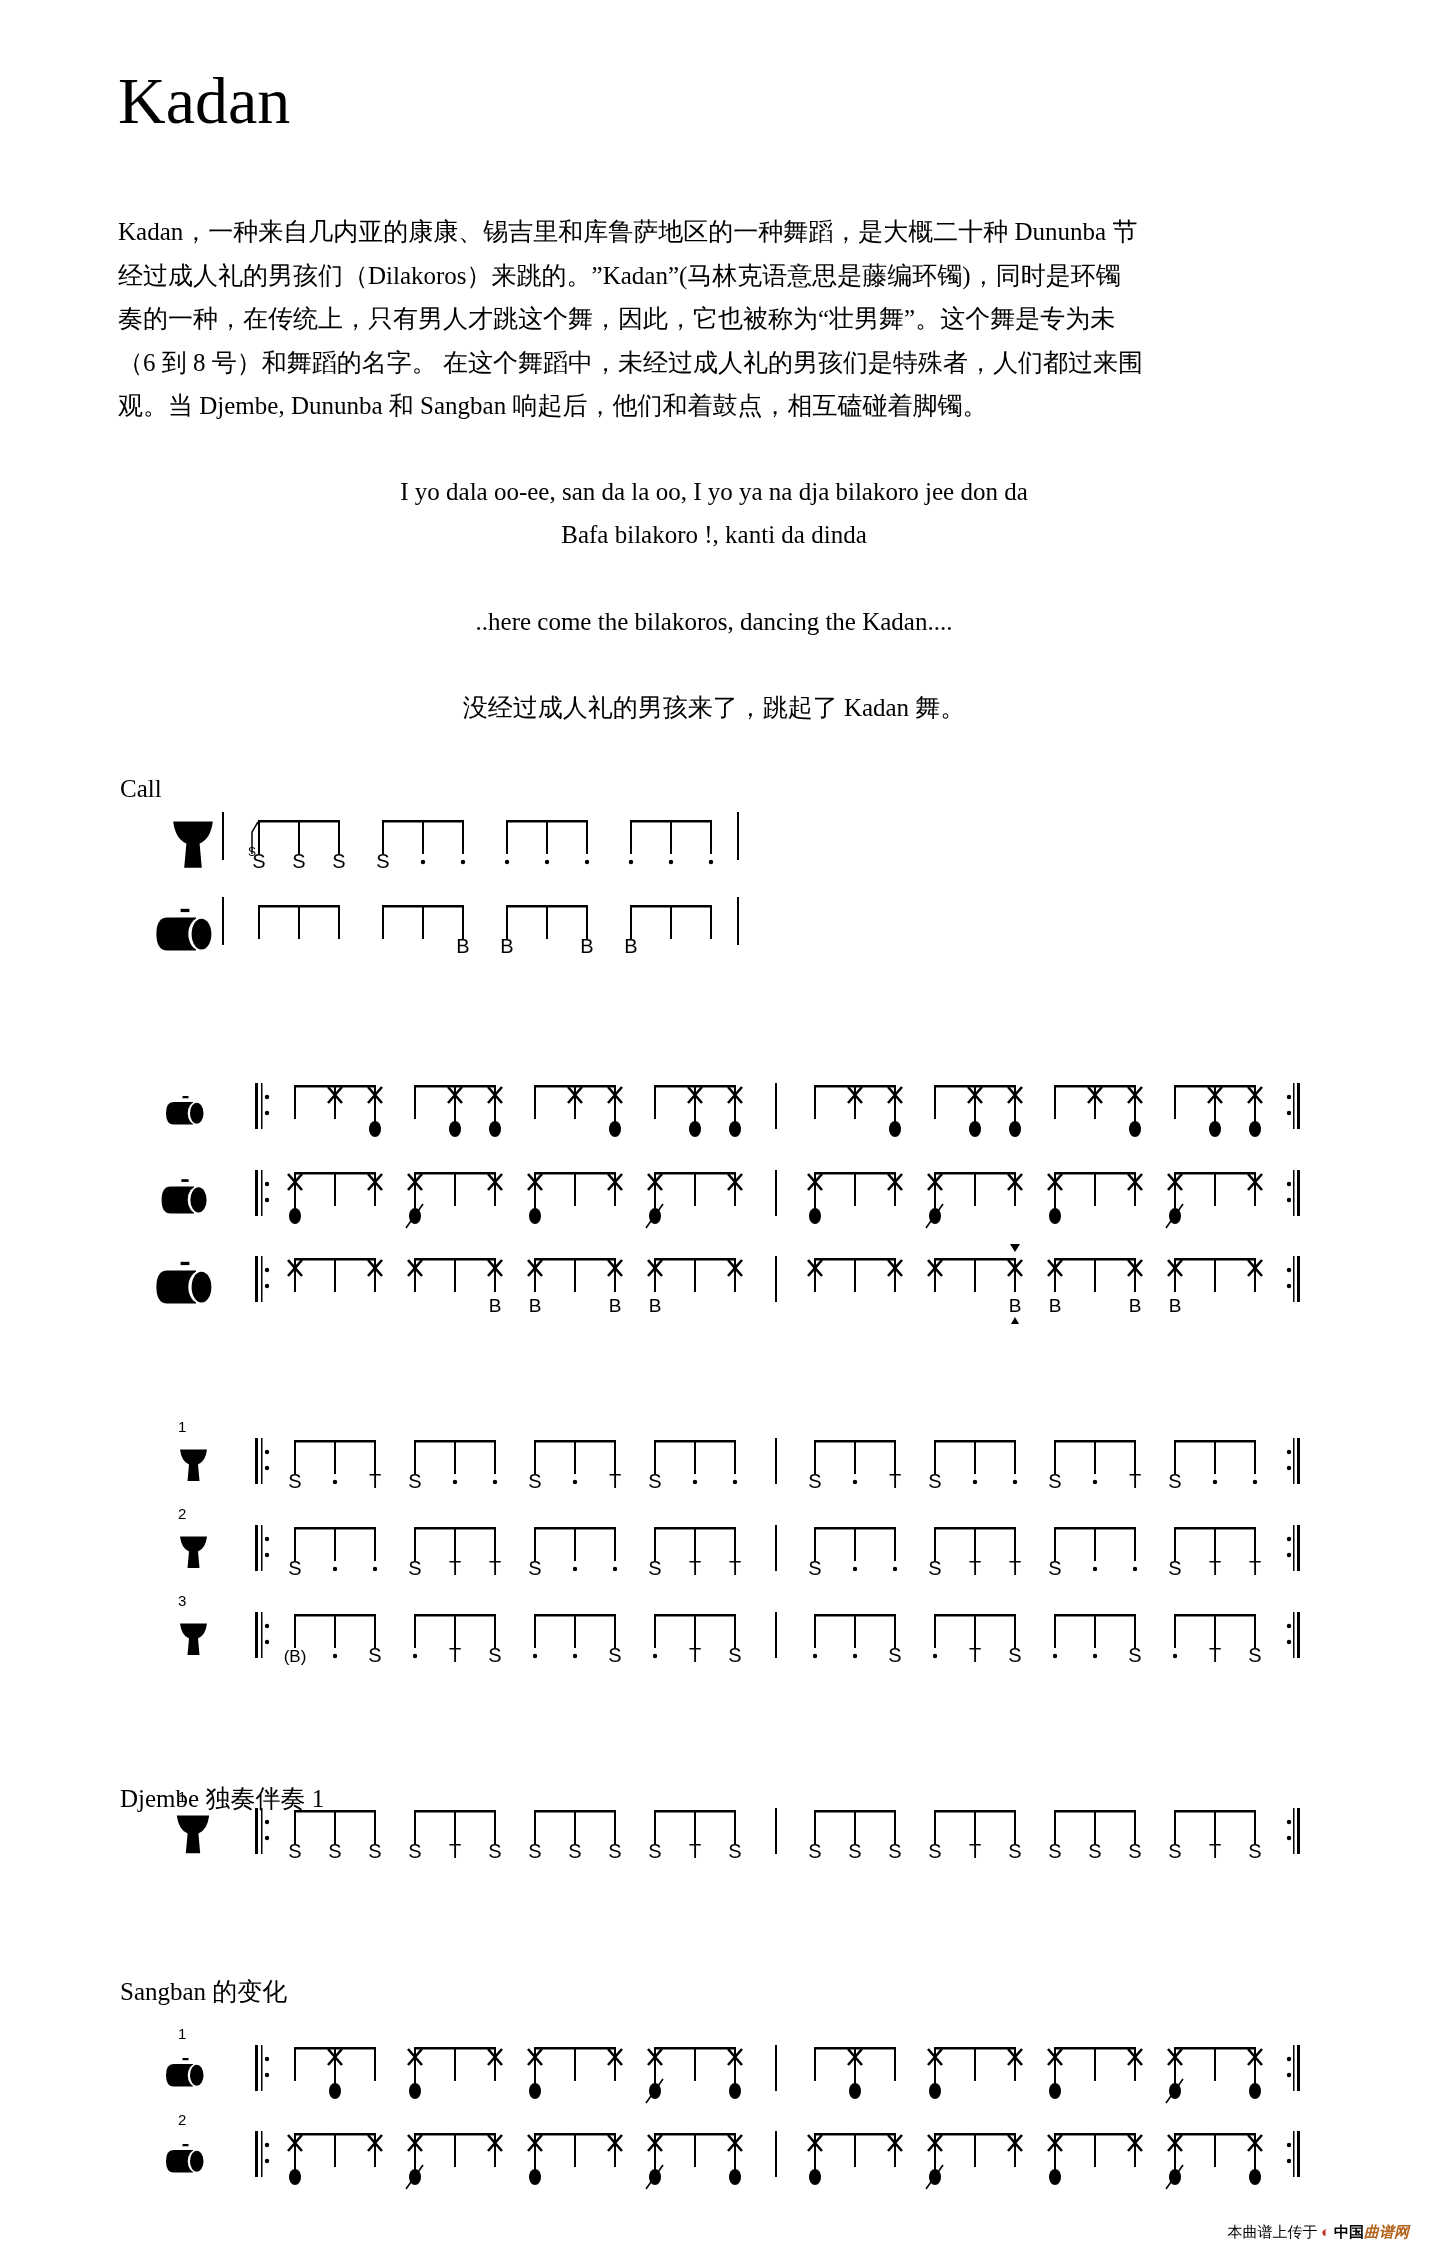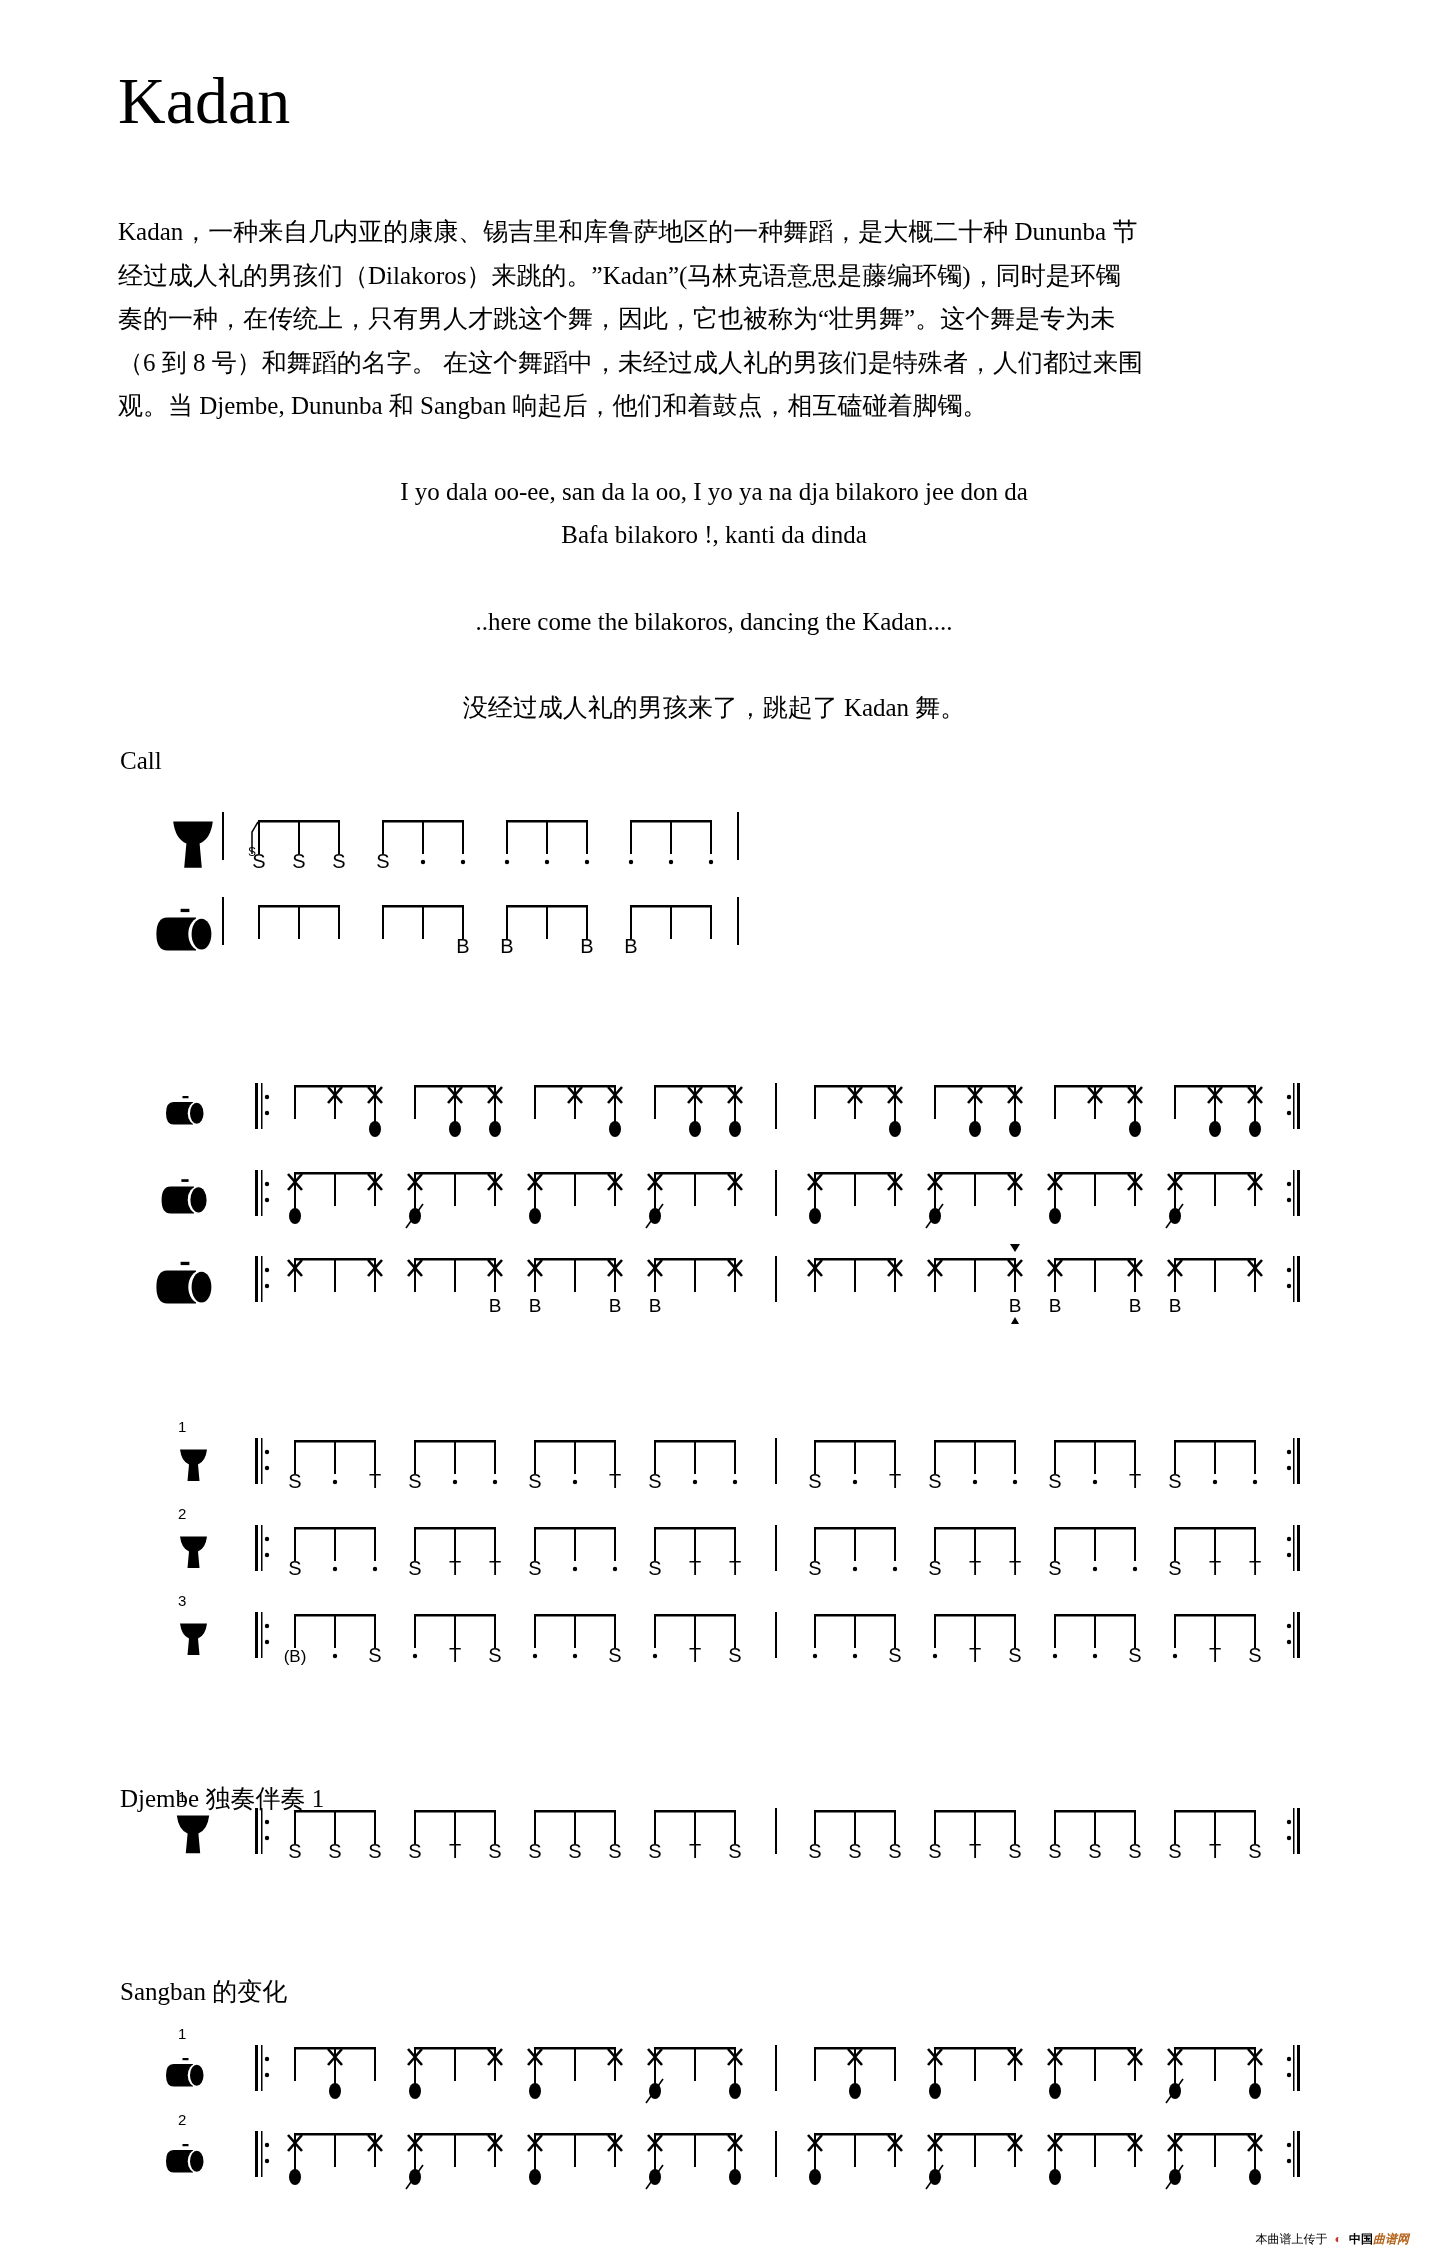--- a/index.html
+++ b/index.html
@@ -7,21 +7,21 @@
   .abs{position:absolute;}
   .title{left:118px;top:40px;font-size:66px;line-height:80px;margin-top:21px;}
   .intro{left:118px;top:210px;width:1230px;font-size:25px;line-height:43.5px;}
   .intro p{margin:0;white-space:nowrap;}
   .center{left:0;width:1500px;text-align:center;font-size:25px;line-height:43px;}
   .section-label{left:120px;font-size:25px;}
   .score-row{position:absolute;left:0;width:1429px;height:90px;}
   .icon{position:absolute;}
   .numlabel{position:absolute;font-family:"Liberation Sans",sans-serif;font-size:15px;}
   svg.staff{position:absolute;left:0;top:0;overflow:visible;}
-  .watermark{right:20px;bottom:15px;font-family:Liberation Mono, monospace;font-size:12px;}
+  .watermark{right:20px;bottom:21px;font-family:Liberation Serif, serif;font-size:15px;}
   .wm-brand{color:#c0392b;font-weight:bold;}
   .wm-brand2{color:#b5651d;font-weight:bold;font-style:italic;}
 </style>
 </head>
 <body>
 
 <div class="abs title">Kadan</div>
 
 <div class="abs intro">
   <p>Kadan，一种来自几内亚的康康、锡吉里和库鲁萨地区的一种舞蹈，是大概二十种 Dununba 节</p>
@@ -29,21 +29,21 @@
   <p>奏的一种，在传统上，只有男人才跳这个舞，因此，它也被称为“壮男舞”。这个舞是专为未</p>
   <p>（6 到 8 号）和舞蹈的名字。 在这个舞蹈中，未经过成人礼的男孩们是特殊者，人们都过来围</p>
   <p>观。当 Djembe, Dununba 和 Sangban 响起后，他们和着鼓点，相互磕碰着脚镯。</p>
 </div>
 
 <div class="abs center" style="top:470px;left:-36px;">I yo dala oo-ee, san da la oo, I yo ya na dja bilakoro jee don da</div>
 <div class="abs center" style="top:513px;left:-36px;">Bafa bilakoro !, kanti da dinda</div>
 <div class="abs center" style="top:600px;left:-36px;">..here come the bilakoros, dancing the Kadan....</div>
 <div class="abs center" style="top:686px;left:-36px;">没经过成人礼的男孩来了，跳起了 Kadan 舞。</div>
 
-<div class="abs section-label" style="top:747px;font-family:Liberation Serif, serif;">Call</div>
+<div class="abs section-label" style="top:775px;font-family:Liberation Serif, serif;">Call</div>
 <div class="abs section-label" style="top:1762px;margin-top:20px;">Djembe  独奏伴奏  1</div>
 <div class="abs section-label" style="top:1975px;">Sangban  的变化</div>
 
 <div id="score">
     <div class="score-row" style="top: 780px;">
       <div class="icon" style="left: 160px; top: 35px;"><svg width="66" height="55.00000000000001" viewBox="0 0 60 50">
           <path d="M12 6 H48 Q46 22 36 26 L38 48 H22 L24 26 Q14 22 12 6 Z" fill="#000"></path>
         </svg></div>
       <svg class="staff" width="1429" height="110">
         <rect x="222" y="32" width="2" height="48" fill="#000"></rect>

